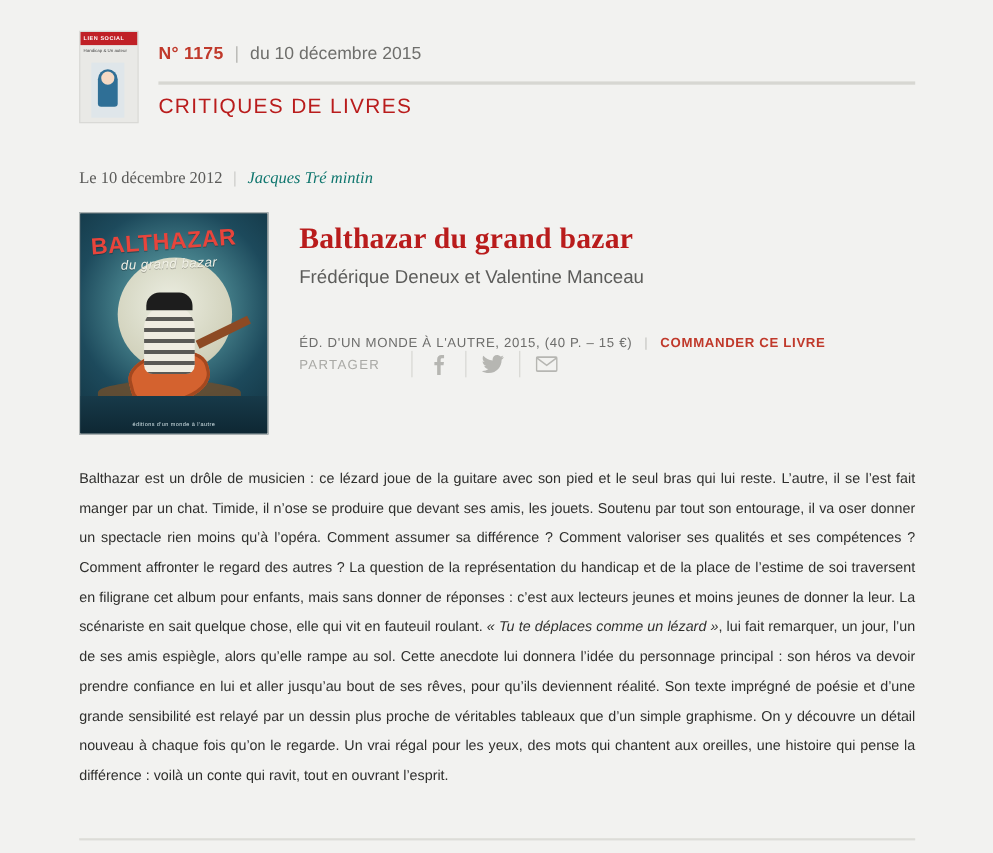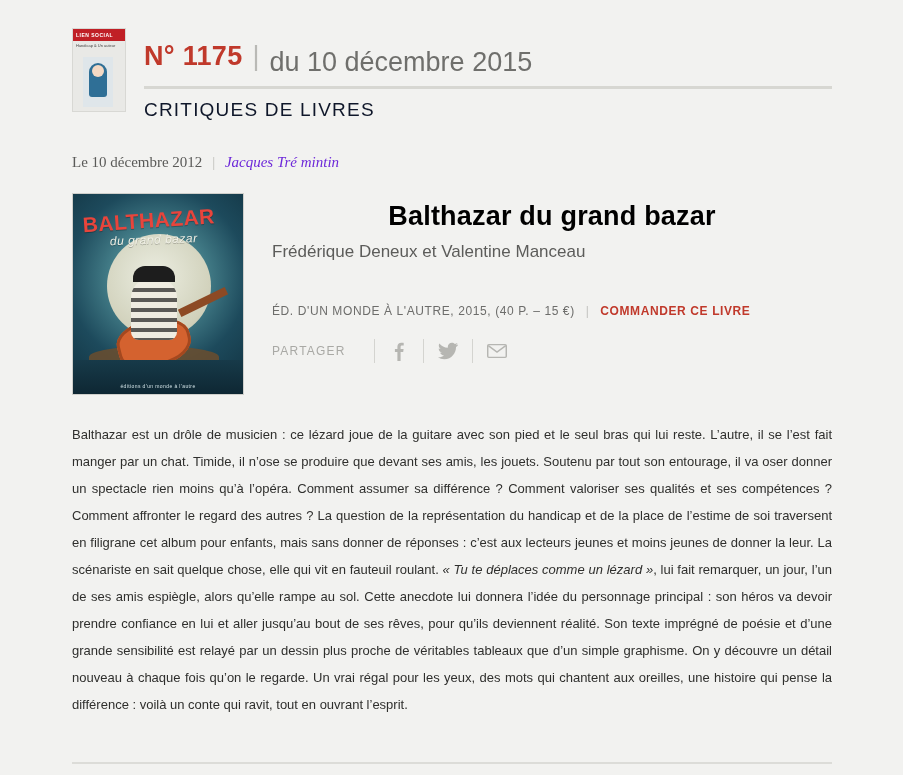--- a/index.html
+++ b/index.html
@@ -88,67 +88,66 @@
     background: #f4d9c4;
     border-radius: 50%;
   }
 
   .masthead-right {
     flex: 1 1 auto;
     padding-left: 18px;
   }
   .issue-line {
     display: flex;
-    align-items: center;
-    font-size: 27px;
+    align-items: flex-start;
+    font-size: 16px;
     line-height: 28px;
     padding-top: 8px;
     white-space: nowrap;
   }
   .issue-num {
     color: #c0392b;
     font-weight: bold;
     letter-spacing: .3px;
   }
   .issue-sep {
     color: #b9b9b5;
     margin: 0 10px;
     font-weight: normal;
   }
   .issue-date {
     color: #6f6f6c;
     font-weight: normal;
-    margin-top: 12px;
   }
   .rule {
     height: 3px;
     background: #d7d7d2;
     margin: 10px 0 10px 0;
   }
   .section-title {
     font-size: 19px;
     letter-spacing: 1.2px;
-    color: #0f172a;
+    color: #b91c1c;
     text-transform: uppercase;
   }
 
   
   .byline {
     margin-top: 34px;
     font-size: 15px;
     color: #5a5a58;
     font-family: "Liberation Serif", serif;
   }
   .byline .sep {
     color: #bdbdb9;
     margin: 0 6px;
   }
   .byline .author {
     font-style: italic;
-    color: #6d28d9;
+    color: #0f766e;
   }
 
   
   .article {
     margin-top: 22px;
     display: flex;
     align-items: flex-start;
   }
   .cover-big {
     width: 170px;
@@ -253,26 +252,25 @@
     font-size: 5px;
     letter-spacing: .4px;
   }
 
   .article-meta {
     padding-left: 28px;
     flex: 1 1 auto;
     padding-top: 8px;
   }
   .book-title {
-    font-family: Liberation Sans, sans-serif;
+    font-family: Liberation Serif, serif;
     font-weight: bold;
     font-size: 27px;
-    color: #000000;
+    color: #b91c1c;
     letter-spacing: .2px;
-    text-align: center;
   }
   .book-authors {
     font-family: "Liberation Sans", sans-serif;
     font-size: 17px;
     color: #5c5c5a;
     margin-top: 10px;
     font-weight: normal;
   }
   .book-edition {
     margin-top: 42px;
@@ -286,21 +284,20 @@
     margin: 0 7px;
   }
   .order-link {
     color: #c0392b;
     font-weight: bold;
     text-decoration: none;
     letter-spacing: .6px;
   }
 
   .share-row {
-    margin-top: 20px;
     display: flex;
     align-items: center;
     height: 26px;
   }
   .share-label {
     font-size: 12px;
     letter-spacing: 1.2px;
     color: #a9a9a5;
     text-transform: uppercase;
     margin-right: 14px;

